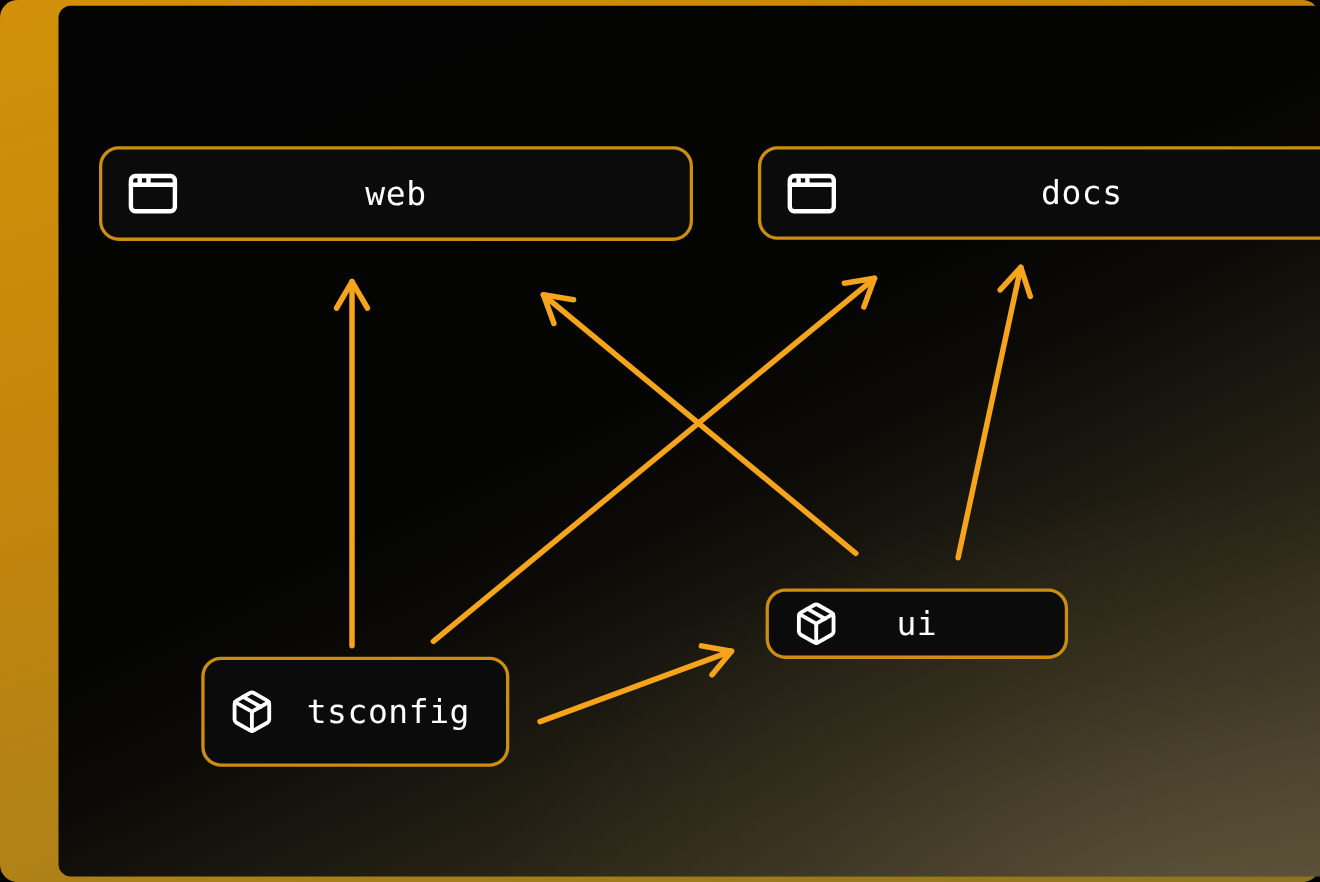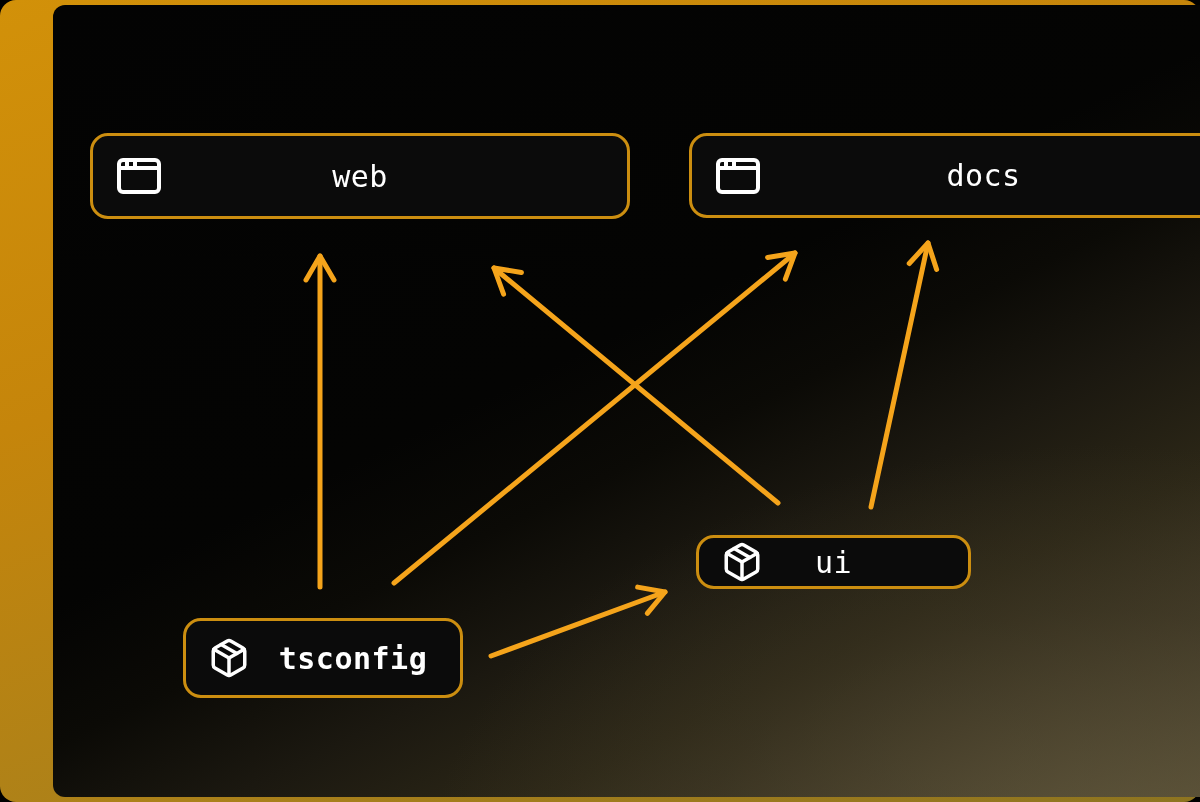--- a/index.html
+++ b/index.html
@@ -116,32 +116,32 @@
           <span class="node-icon">
             <svg viewBox="0 0 24 24" fill="none" stroke="var(--icon,#fff)" stroke-width="2" stroke-linecap="round" stroke-linejoin="round">
               <rect x="2" y="4" width="20" height="16" rx="2"></rect>
               <path d="M10 4v4"></path>
               <path d="M2 8h20"></path>
               <path d="M6 4v4"></path>
             </svg>
           </span>
           <span class="node-label">docs</span>
         </div>
-        <div class="node node--package" style="left: 643px; top: 530px; width: 275px; height: 54px;">
+        <div class="node node--package" style="left: 643px; top: 530px; width: 275px; height: 64px;">
           <span class="node-icon">
             <svg viewBox="0 0 24 24" fill="none" stroke="var(--icon,#fff)" stroke-width="2" stroke-linecap="round" stroke-linejoin="round">
               <path d="m7.5 4.27 9 5.15"></path>
               <path d="M21 8a2 2 0 0 0-1-1.73l-7-4a2 2 0 0 0-2 0l-7 4A2 2 0 0 0 3 8v8a2 2 0 0 0 1 1.73l7 4a2 2 0 0 0 2 0l7-4A2 2 0 0 0 21 16Z"></path>
               <path d="m3.3 7 8.7 5 8.7-5"></path>
               <path d="M12 22V12"></path>
             </svg>
           </span>
           <span class="node-label">ui</span>
         </div>
-        <div class="node node--package" style="left: 130px; top: 613px; width: 280px; height: 80px; font-weight: bold;">
+        <div class="node node--package" style="left: 130px; top: 592px; width: 280px; height: 100px;">
           <span class="node-icon">
             <svg viewBox="0 0 24 24" fill="none" stroke="var(--icon,#fff)" stroke-width="2" stroke-linecap="round" stroke-linejoin="round">
               <path d="m7.5 4.27 9 5.15"></path>
               <path d="M21 8a2 2 0 0 0-1-1.73l-7-4a2 2 0 0 0-2 0l-7 4A2 2 0 0 0 3 8v8a2 2 0 0 0 1 1.73l7 4a2 2 0 0 0 2 0l7-4A2 2 0 0 0 21 16Z"></path>
               <path d="m3.3 7 8.7 5 8.7-5"></path>
               <path d="M12 22V12"></path>
             </svg>
           </span>
           <span class="node-label" style="transform: translateX(30px);">tsconfig</span>
         </div>

